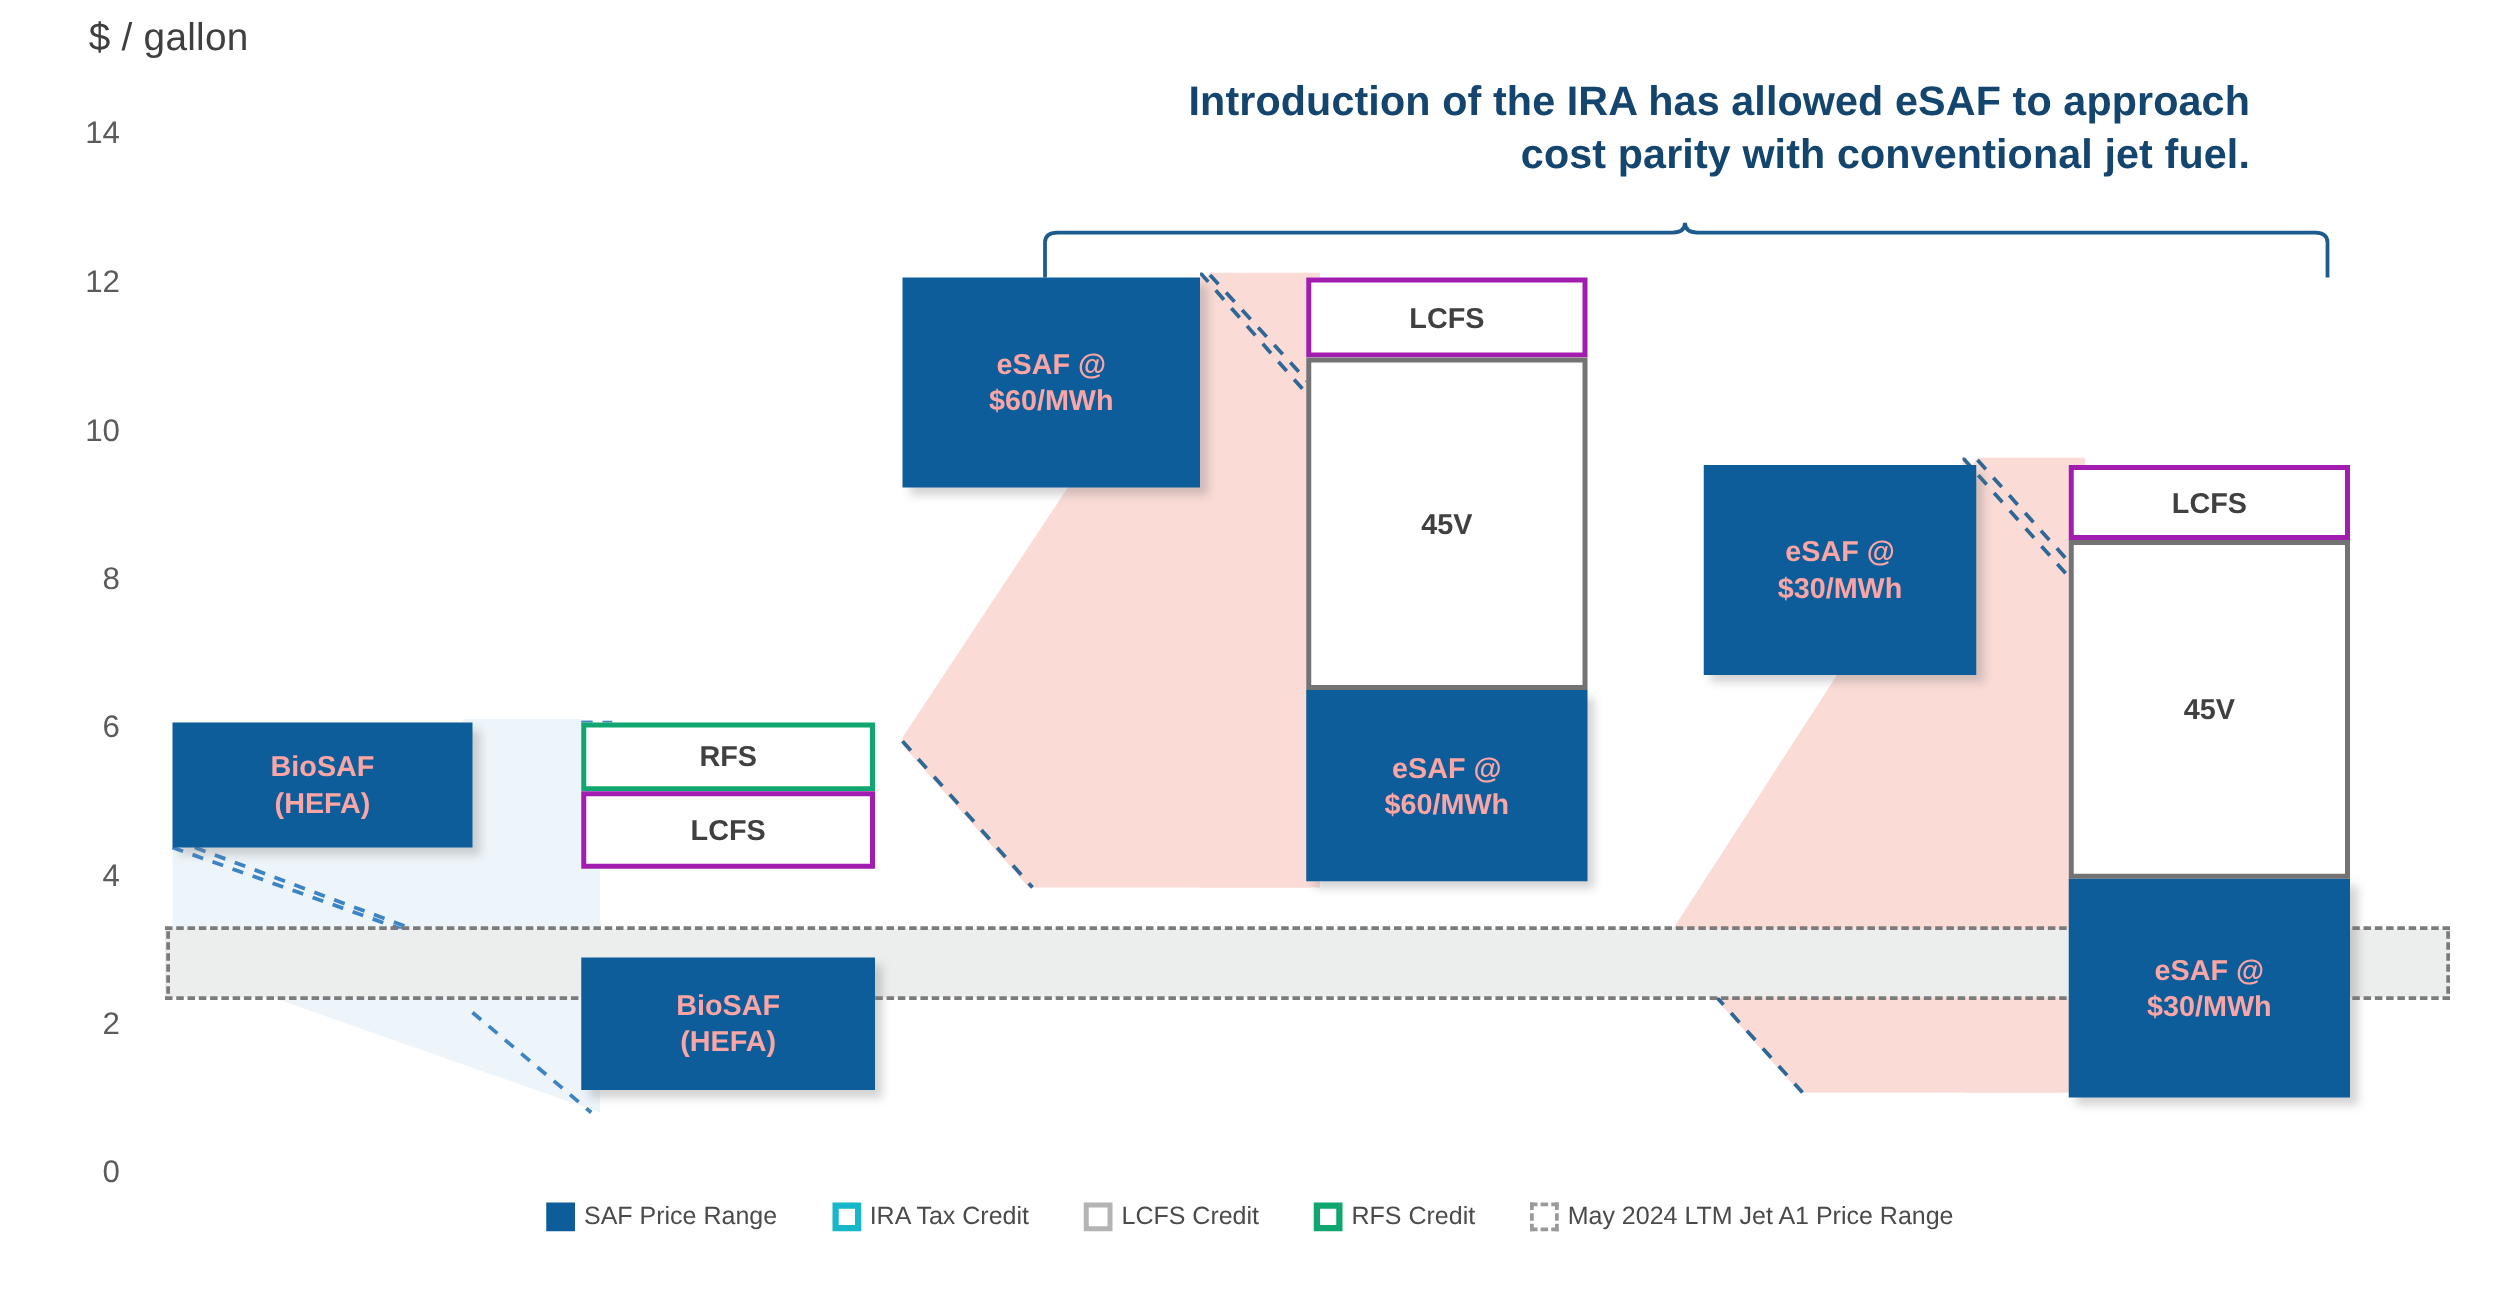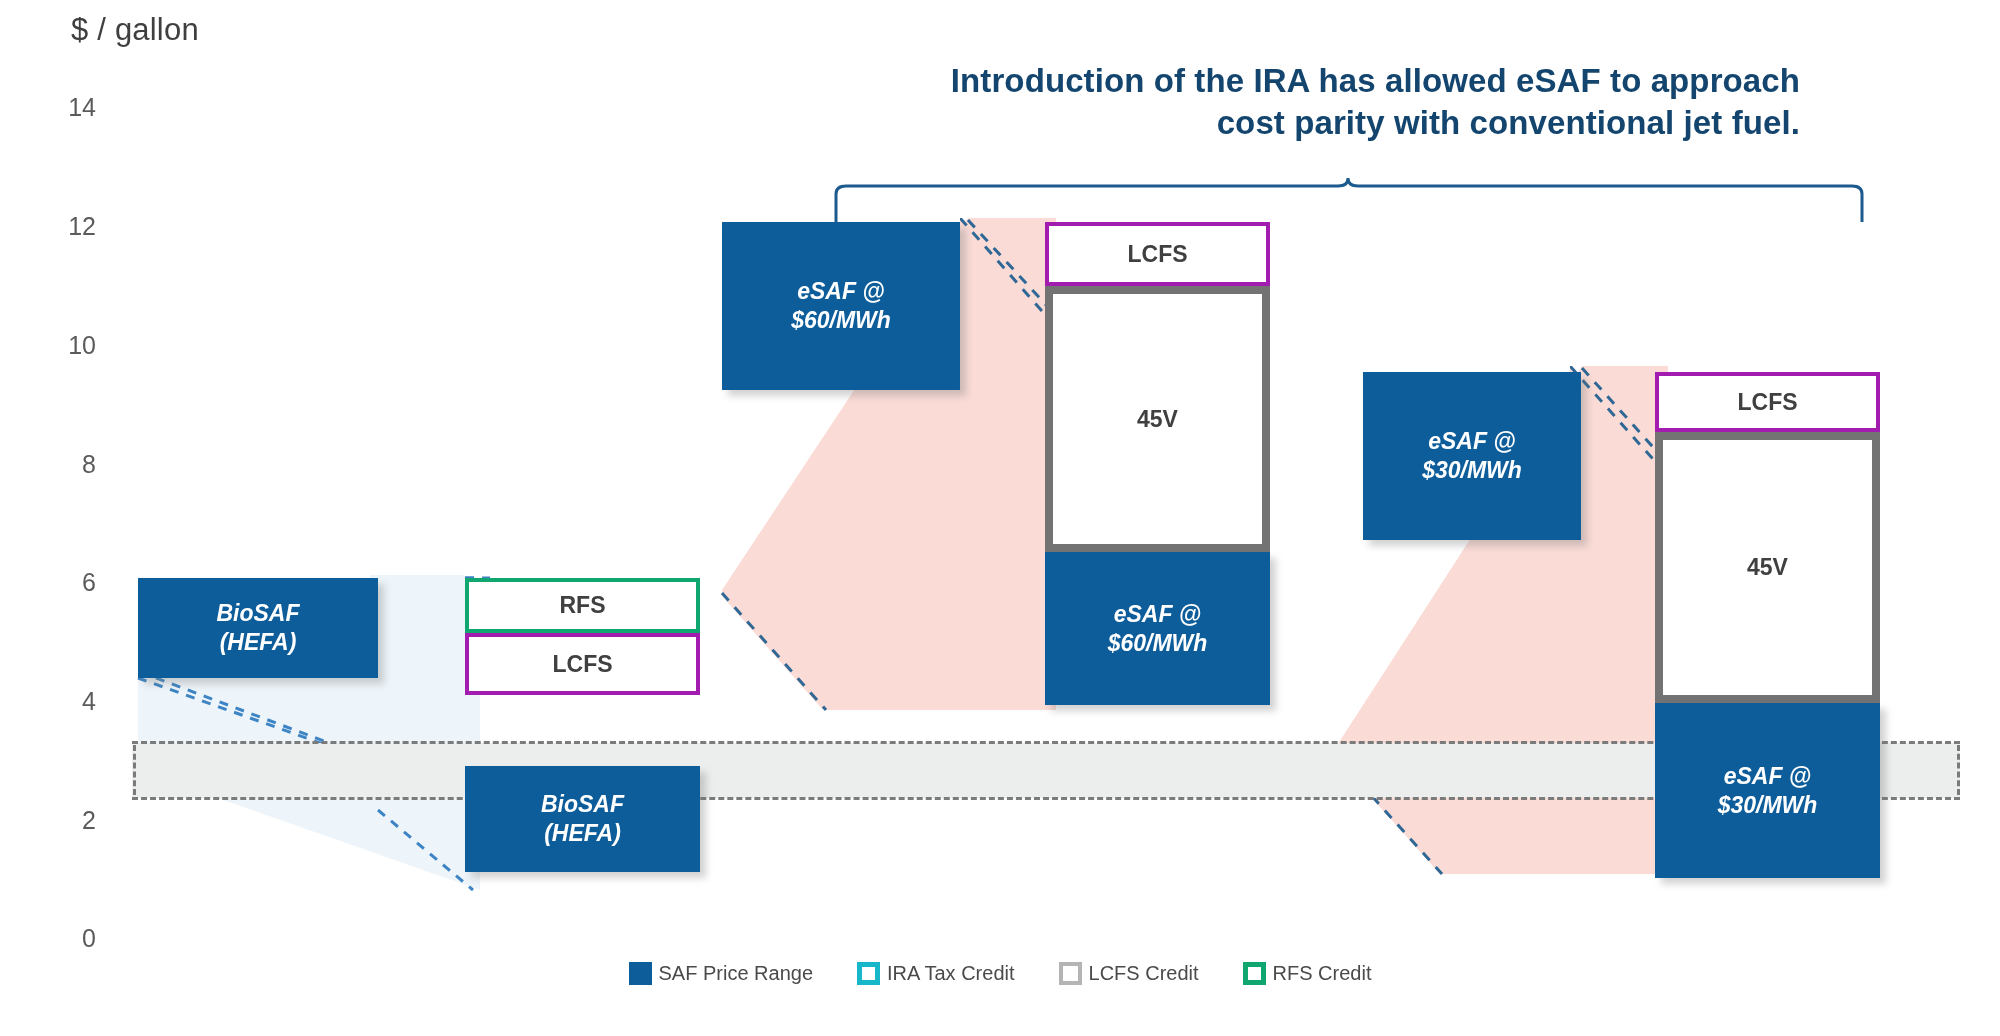--- a/index.html
+++ b/index.html
@@ -76,29 +76,28 @@
     display: flex;
     align-items: center;
     justify-content: center;
     text-align: center;
     line-height: 1.25;
     font-weight: bold;
     font-size: 23px;
   }
   .bar.solid {
     background: #0e5d9b;
-    color: #ffffff;
+    color: #fca5a5;
     box-shadow: 6px 6px 7px rgba(120,120,120,.33);
-    font-style: italic;
   }
   .bar.credit {
     background: #ffffff;
     color: #404040;
   }
-  .bar.credit-ira  { border: 8px solid #737373; align-items: center; }
+  .bar.credit-ira  { border: 4px solid #737373; align-items: center; }
   .bar.credit-lcfs { border: 4px solid #a21caf; }
   .bar.credit-rfs  { border: 4px solid #0fa66f; }
 
   
   .brace { position: absolute; }
   .callout-title {
     position: absolute;
     text-align: right;
     color: #13456e;
     font-weight: bold;
@@ -279,15 +278,19 @@
       <span>IRA Tax Credit</span>
     </div>
     <div class="legend-item">
       <span class="swatch sw-lcfs"></span>
       <span>LCFS Credit</span>
     </div>
     <div class="legend-item">
       <span class="swatch sw-rfs"></span>
       <span>RFS Credit</span>
     </div>
+    <div class="legend-item">
+      <span class="swatch sw-jet"></span>
+      <span>May 2024 LTM Jet A1 Price Range</span>
+    </div>
   </div>
 
 </div>
 
 </body></html>

